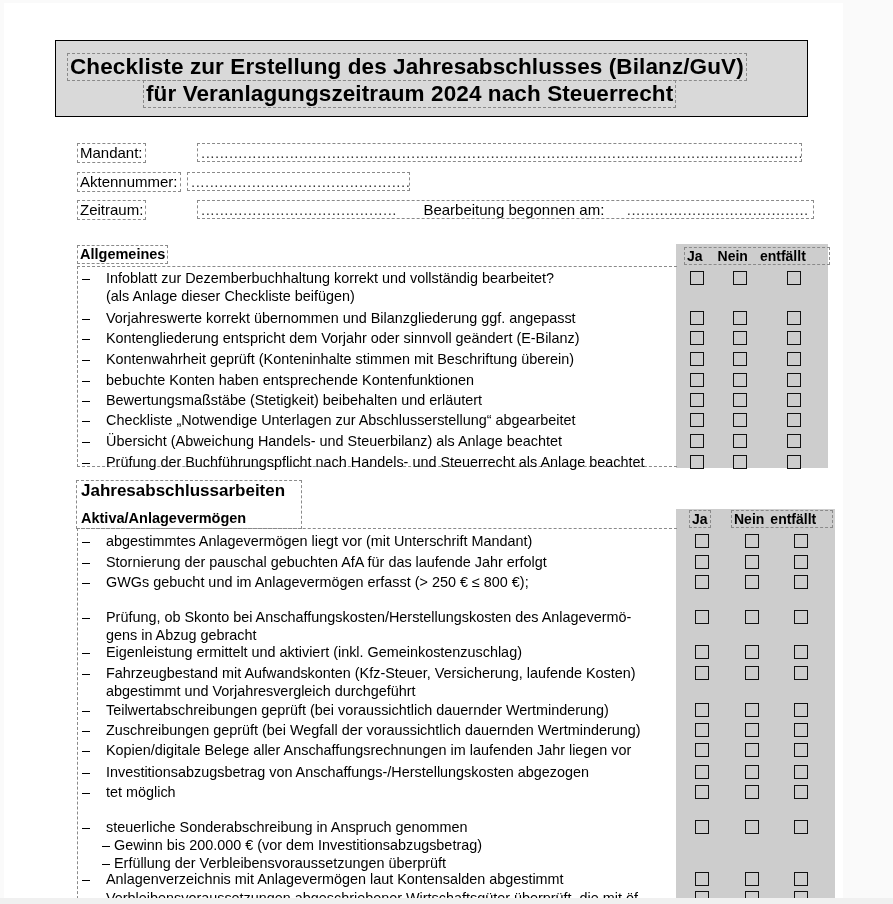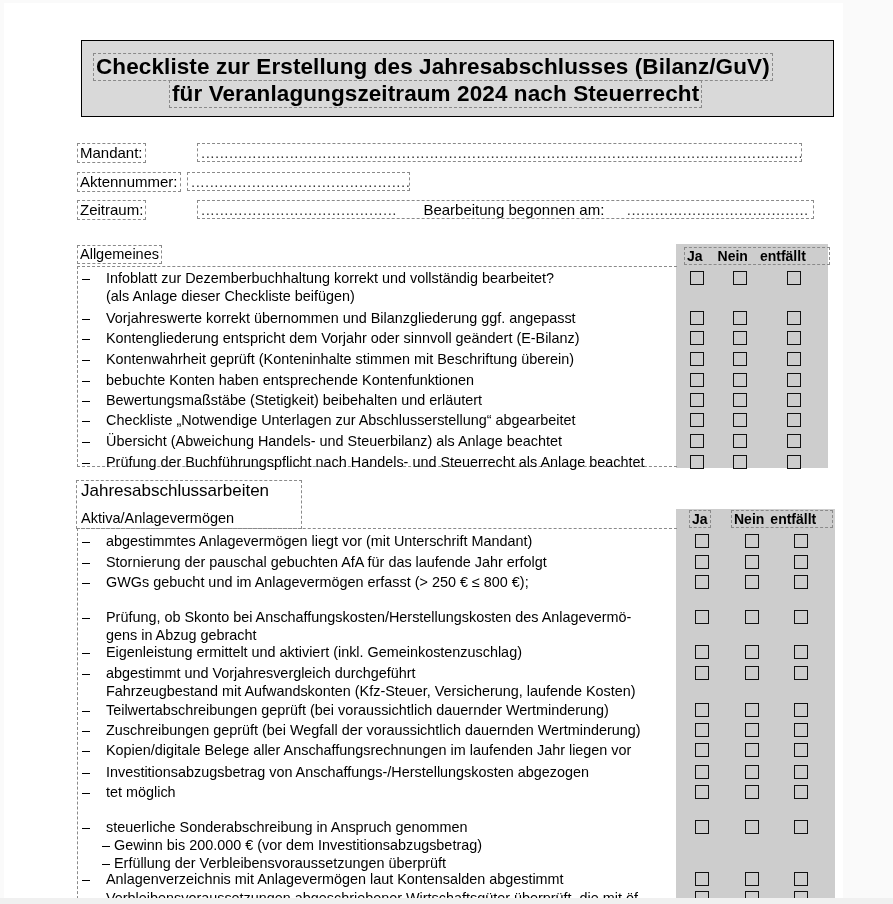--- a/index.html
+++ b/index.html
@@ -13,37 +13,37 @@
     position: absolute; left: 4px; top: 3px; width: 839px; height: 895px;
     background: #ffffff; overflow: hidden;
   }
   .bottom-strip {
     position: absolute; left: 0; top: 898px; width: 893px; height: 6px; background: #f0f0f0;
   }
   .dotted { outline: 1px dashed #8a8a8a; outline-offset: 0; }
 
   
   .title-box {
-    position: absolute; left: 77px; top: 37px; width: 753px; height: 77px;
+    position: absolute; left: 51px; top: 37px; width: 753px; height: 77px;
     background: #d9d9d9; border: 1.5px solid #000; box-sizing: border-box;
   }
   .title-line {
     position: absolute; font-weight: bold; font-size: 22.5px; line-height: 26px;
     white-space: nowrap; letter-spacing: 0.1px;
   }
   .t1 { left: 12px; top: 13px; padding: 0 2px; }
   .t2 { left: 88px; top: 40px; padding: 0 2px; }
 
   
   .field-label { position: absolute; font-size: 15px; line-height: 18px; padding: 0 2px; white-space: nowrap; text-align: center; }
   .field-box { position: absolute; height: 17px; font-size: 15px; line-height: 17px; white-space: nowrap; overflow: hidden; padding-left: 3px; }
   .dots { color: #333; letter-spacing: 0.5px; }
 
   
-  .section-title { position: absolute; font-weight: normal; white-space: nowrap; padding: 0 2px; }
+  .section-title { position: absolute; font-weight: bold; white-space: nowrap; padding: 0 2px; }
   .gray-col { position: absolute; background: #cdcdcd; }
   .col-head { position: absolute; font-weight: bold; font-size: 14px; line-height: 16px; white-space: nowrap; }
   .list-frame { position: absolute; border-left: 1px dashed #8a8a8a; border-top: 1px dashed #8a8a8a; }
   .list-frame.bottom { border-bottom: 1px dashed #8a8a8a; }
 
   .item { position: absolute; left: 78px; font-size: 14.4px; line-height: 18px; white-space: nowrap; }
   .item .dash { position: absolute; left: 0; top: 0; }
   .item .text { position: absolute; left: 24px; top: 0; }
   .item .line { display: block; }
 
@@ -220,22 +220,22 @@
         <span class="text">
           <span class="line">Eigenleistung ermittelt und aktiviert (inkl. Gemeinkostenzuschlag)</span>
         </span>
       </div>
       <div class="cb" style="left: 691px; top: 642px;"></div>
       <div class="cb" style="left: 741px; top: 642px;"></div>
       <div class="cb" style="left: 790px; top: 642px;"></div>
       <div class="item" style="top: 661px;">
         <span class="dash">–</span>
         <span class="text">
+          <span class="line">Fahrzeugbestand mit Aufwandskonten (Kfz-Steuer, Versicherung, laufende Kosten)</span>
           <span class="line">abgestimmt und Vorjahresvergleich durchgeführt</span>
-          <span class="line">Fahrzeugbestand mit Aufwandskonten (Kfz-Steuer, Versicherung, laufende Kosten)</span>
         </span>
       </div>
       <div class="cb" style="left: 691px; top: 663px;"></div>
       <div class="cb" style="left: 741px; top: 663px;"></div>
       <div class="cb" style="left: 790px; top: 663px;"></div>
       <div class="item" style="top: 698px;">
         <span class="dash">–</span>
         <span class="text">
           <span class="line">Teilwertabschreibungen geprüft (bei voraussichtlich dauernder Wertminderung)</span>
         </span>

